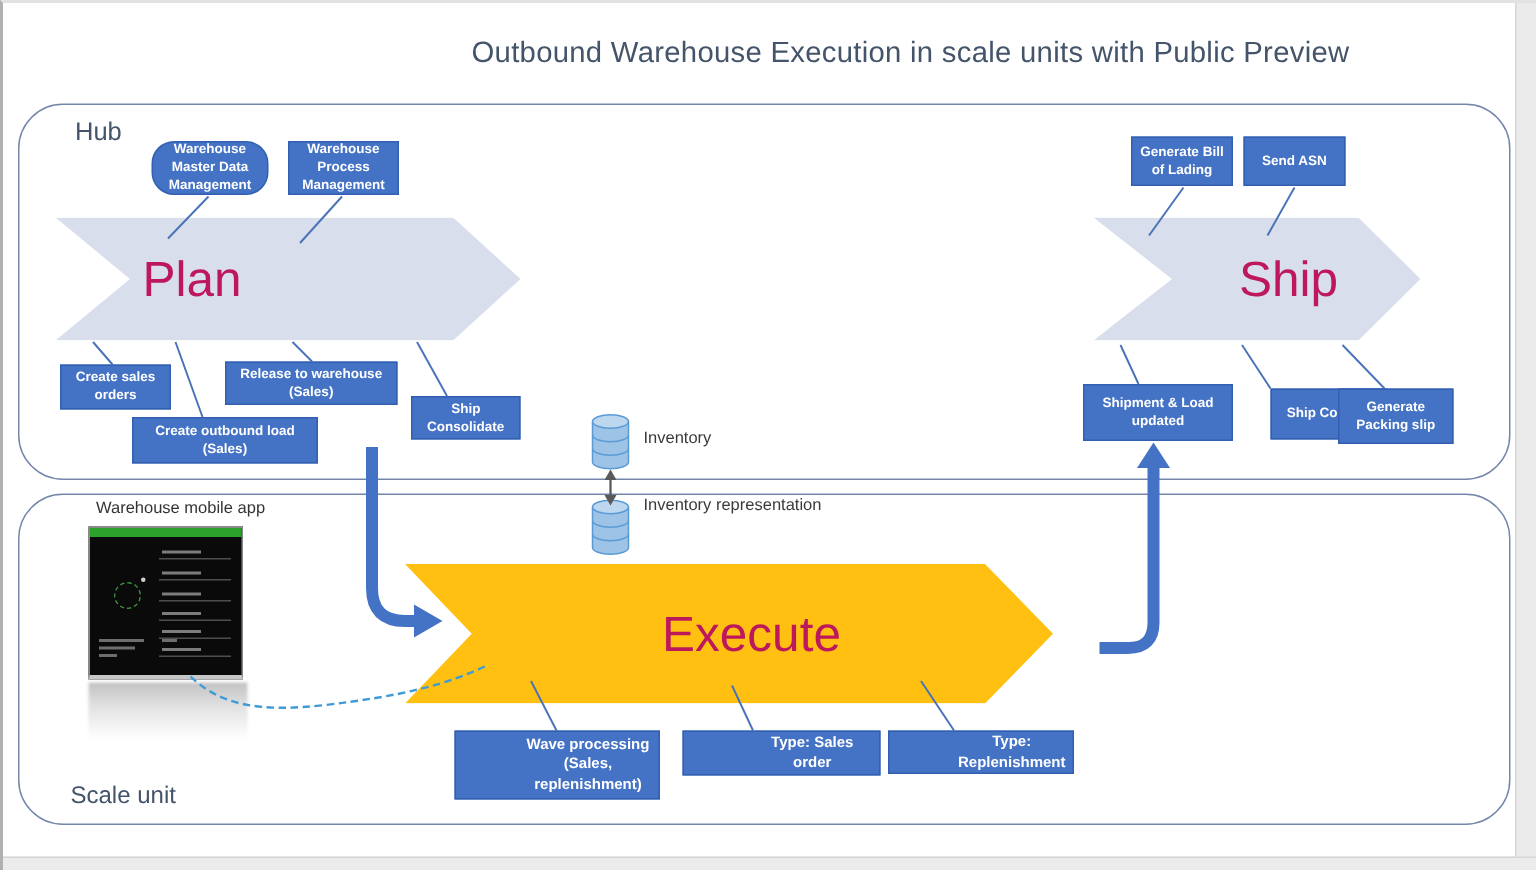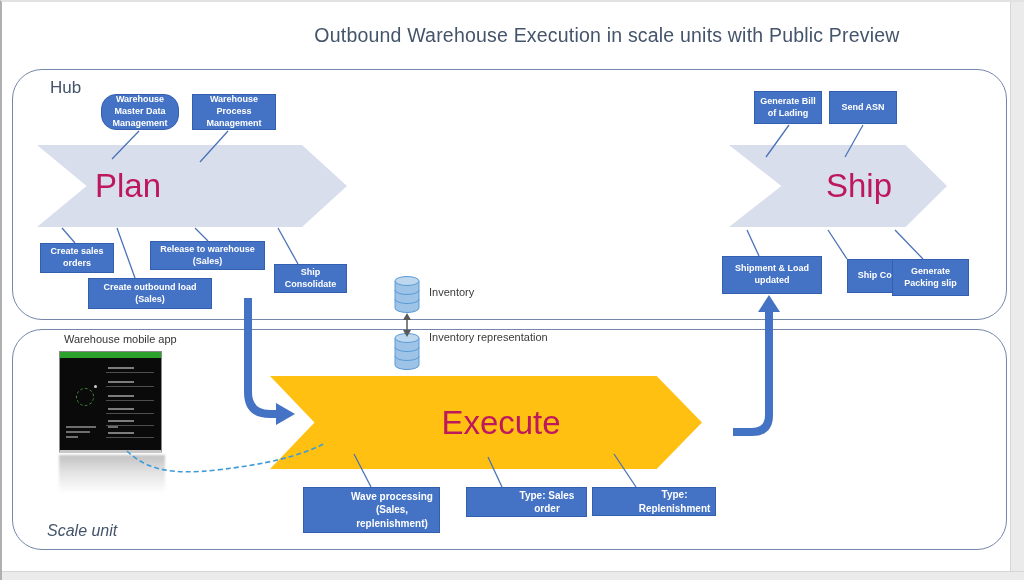--- a/index.html
+++ b/index.html
@@ -84,48 +84,48 @@
 <body>
 
 <div class="edge-right"></div>
 <div class="edge-bottom"></div>
 
 <div class="title">Outbound Warehouse Execution in scale units with Public Preview</div>
 
 <div class="container" style="left:10px;top:67px;width:995px;height:251px;"></div>
 <div class="container" style="left:10px;top:327px;width:995px;height:221px;"></div>
 <div class="container-label" style="left:48px;top:76px;">Hub</div>
-<div class="container-label" style="left:45px;top:520px;font-size:16px;font-style:italic;">Scale unit</div>
+<div class="container-label" style="left:45px;top:520px;font-size:16px;">Scale unit</div>
 
 <div class="chevron chevron-light" style="left:35px;top:143px;width:310px;height:82px;padding-left:58px;clip-path:polygon(0 0,85.5% 0,100% 50%,85.5% 100%,0 100%,16% 50%);">
   <span>Plan</span>
 </div>
 <div class="chevron chevron-light" style="left:727px;top:143px;width:218px;height:82px;justify-content:center;padding-left:42px;clip-path:polygon(0 0,81% 0,100% 50%,81% 100%,0 100%,24% 50%);">
   <span>Ship</span>
 </div>
 <div class="chevron chevron-gold" style="left:268px;top:374px;width:432px;height:93px;justify-content:center;padding-left:30px;clip-path:polygon(0 0,89.5% 0,100% 50%,89.5% 100%,0 100%,10.3% 50%);">
   <span>Execute</span>
 </div>
 
 <div class="bbox" style="left:99px;top:92px;width:78px;height:36px;border-radius:15px;">Warehouse Master Data Management</div>
-<div class="bbox" style="left:190px;top:92px;width:84px;height:36px;">Warehouse Process Management</div>
+<div class="bbox" style="left:190px;top:92px;width:74px;height:36px;">Warehouse Process Management</div>
 <div class="bbox" style="left:752px;top:89px;width:68px;height:33px;">Generate Bill of Lading</div>
 <div class="bbox" style="left:827px;top:89px;width:68px;height:33px;">Send ASN</div>
 
 <div class="bbox" style="left:38px;top:241px;width:74px;height:30px;">Create sales orders</div>
 <div class="bbox" style="left:148px;top:239px;width:115px;height:29px;">Release to warehouse (Sales)</div>
 <div class="bbox" style="left:86px;top:276px;width:124px;height:31px;">Create outbound load (Sales)</div>
 <div class="bbox" style="left:272px;top:262px;width:73px;height:29px;">Ship Consolidate</div>
 
 <div class="bbox" style="left:720px;top:254px;width:100px;height:38px;">Shipment &amp; Load updated</div>
 <div class="bbox" style="left:805px;top:257px;width:78px;height:34px;margin-left:40px;">Ship Confirm</div>
 <div class="bbox" style="left:890px;top:257px;width:77px;height:37px;">Generate Packing slip</div>
 
 <div class="bbox bbox-lg" style="left:301px;top:485px;width:137px;height:46px;">Wave processing (Sales, replenishment)</div>
-<div class="bbox bbox-lg" style="left:464px;top:485px;width:121px;height:30px;">Type: Sales order</div>
+<div class="bbox bbox-lg" style="left:453px;top:485px;width:132px;height:30px;">Type: Sales order</div>
 <div class="bbox bbox-lg" style="left:590px;top:485px;width:124px;height:29px;">Type: Replenishment</div>
 
 <svg class="db-icon" style="left:391px;top:273px;" width="28" height="39" viewBox="0 0 28 39">
   <path d="M2,6 v27 a12,4.5 0 0 0 24,0 v-27" fill="var(--db-fill)" stroke="var(--db-stroke)" stroke-width="1"></path>
   <path d="M2,15 a12,4.5 0 0 0 24,0" fill="none" stroke="var(--db-stroke)" stroke-width="1"></path>
   <path d="M2,24 a12,4.5 0 0 0 24,0" fill="none" stroke="var(--db-stroke)" stroke-width="1"></path>
   <ellipse cx="14" cy="6" rx="12" ry="4.5" fill="#bdd7ee" stroke="var(--db-stroke)" stroke-width="1"></ellipse>
 </svg>
 <div class="small-label" style="left:427px;top:284px;">Inventory</div>
 

